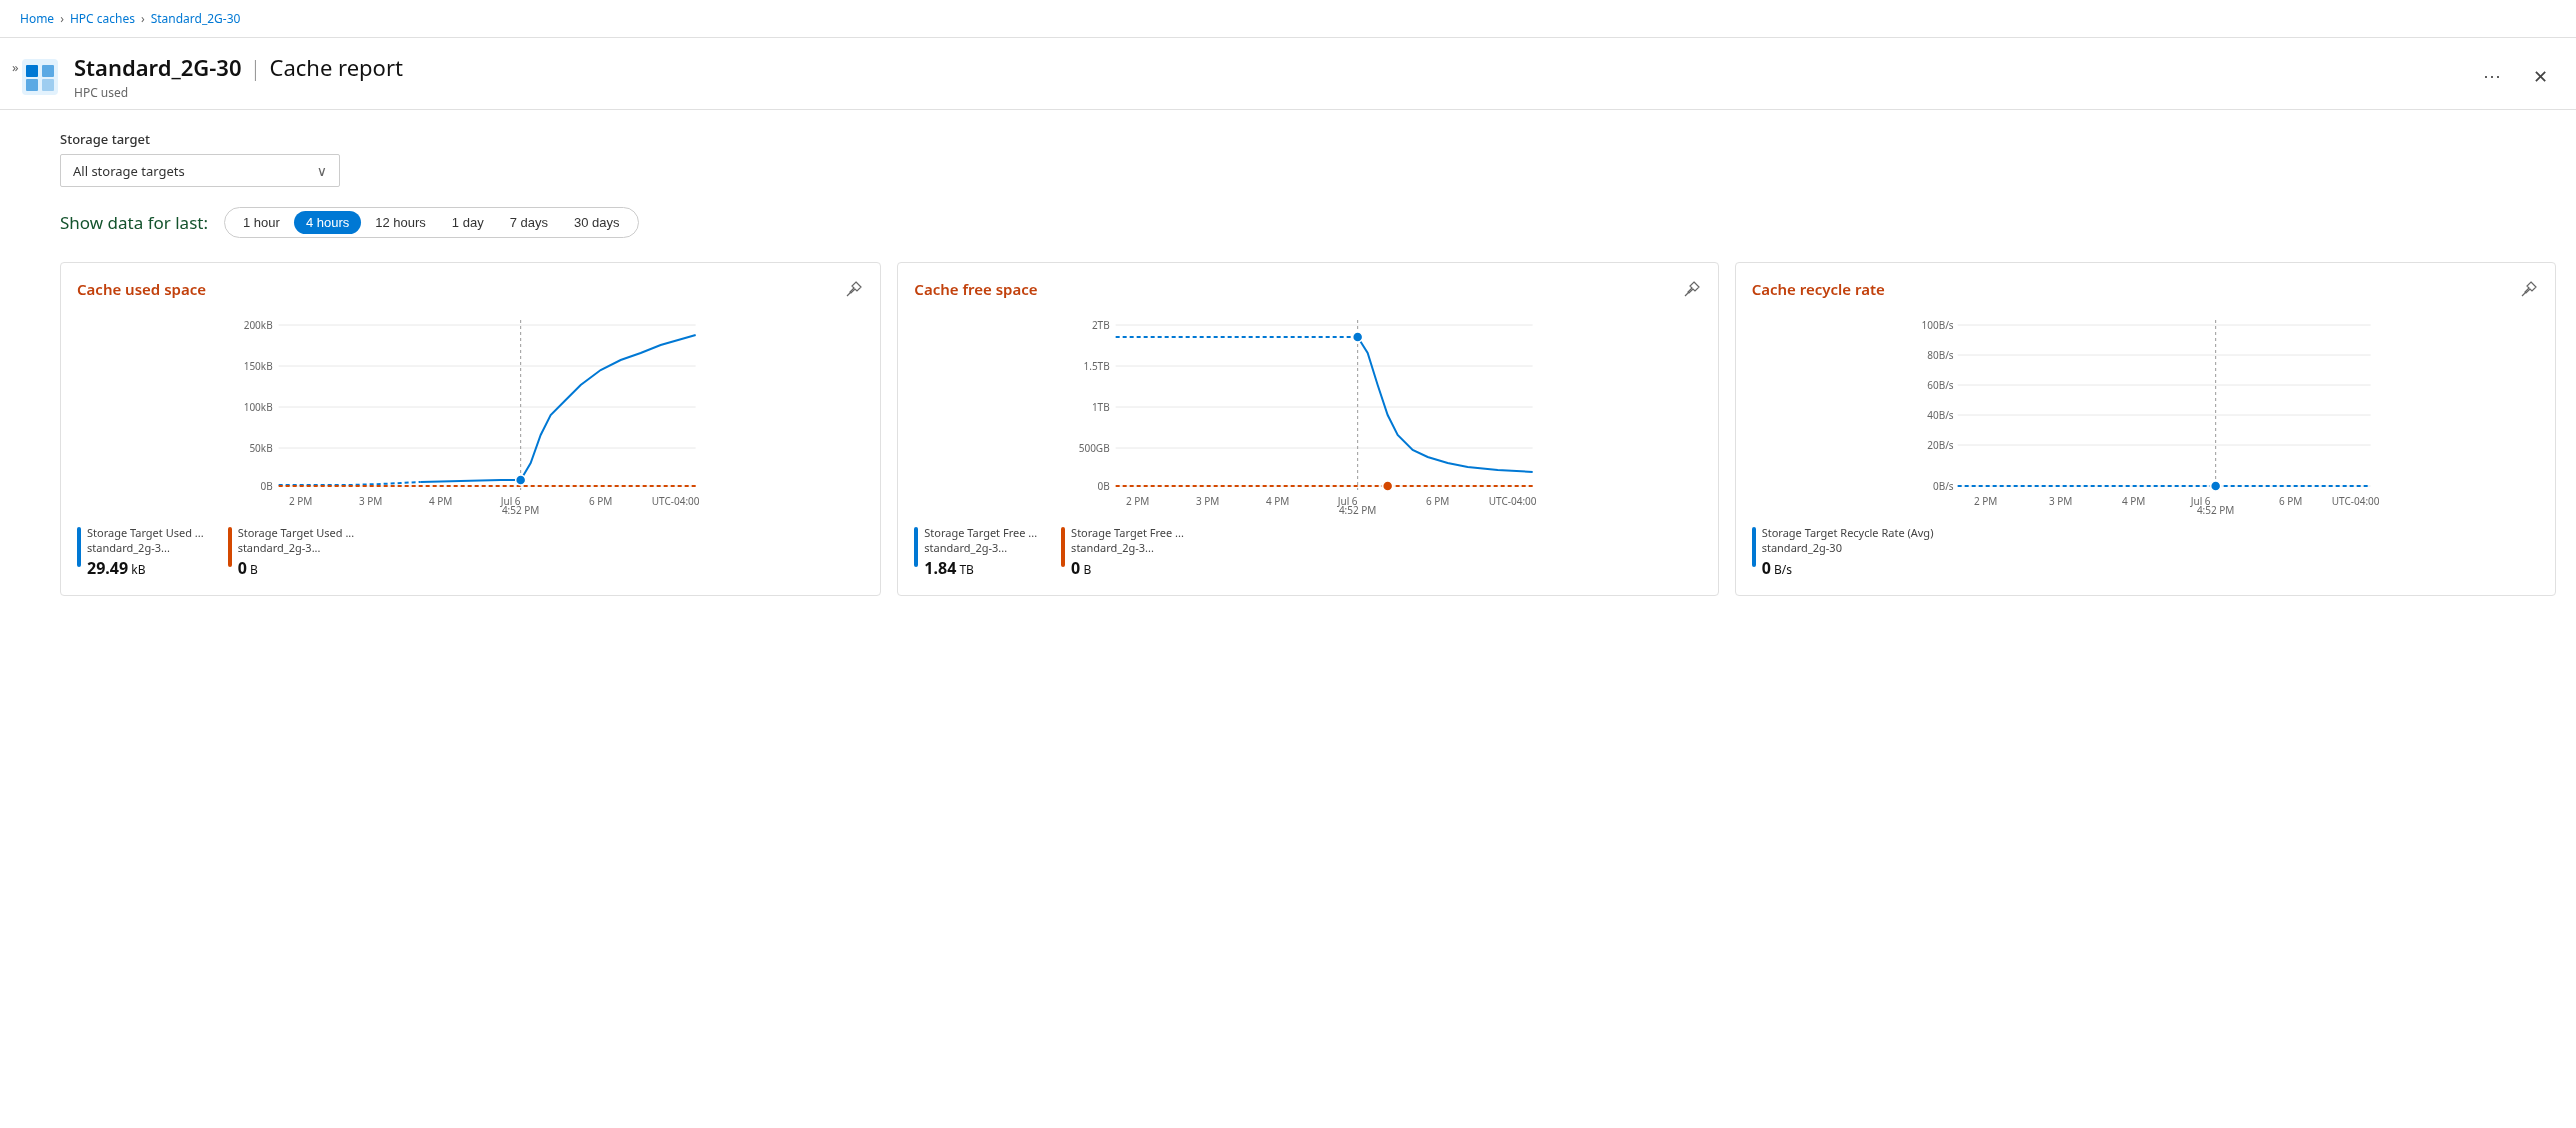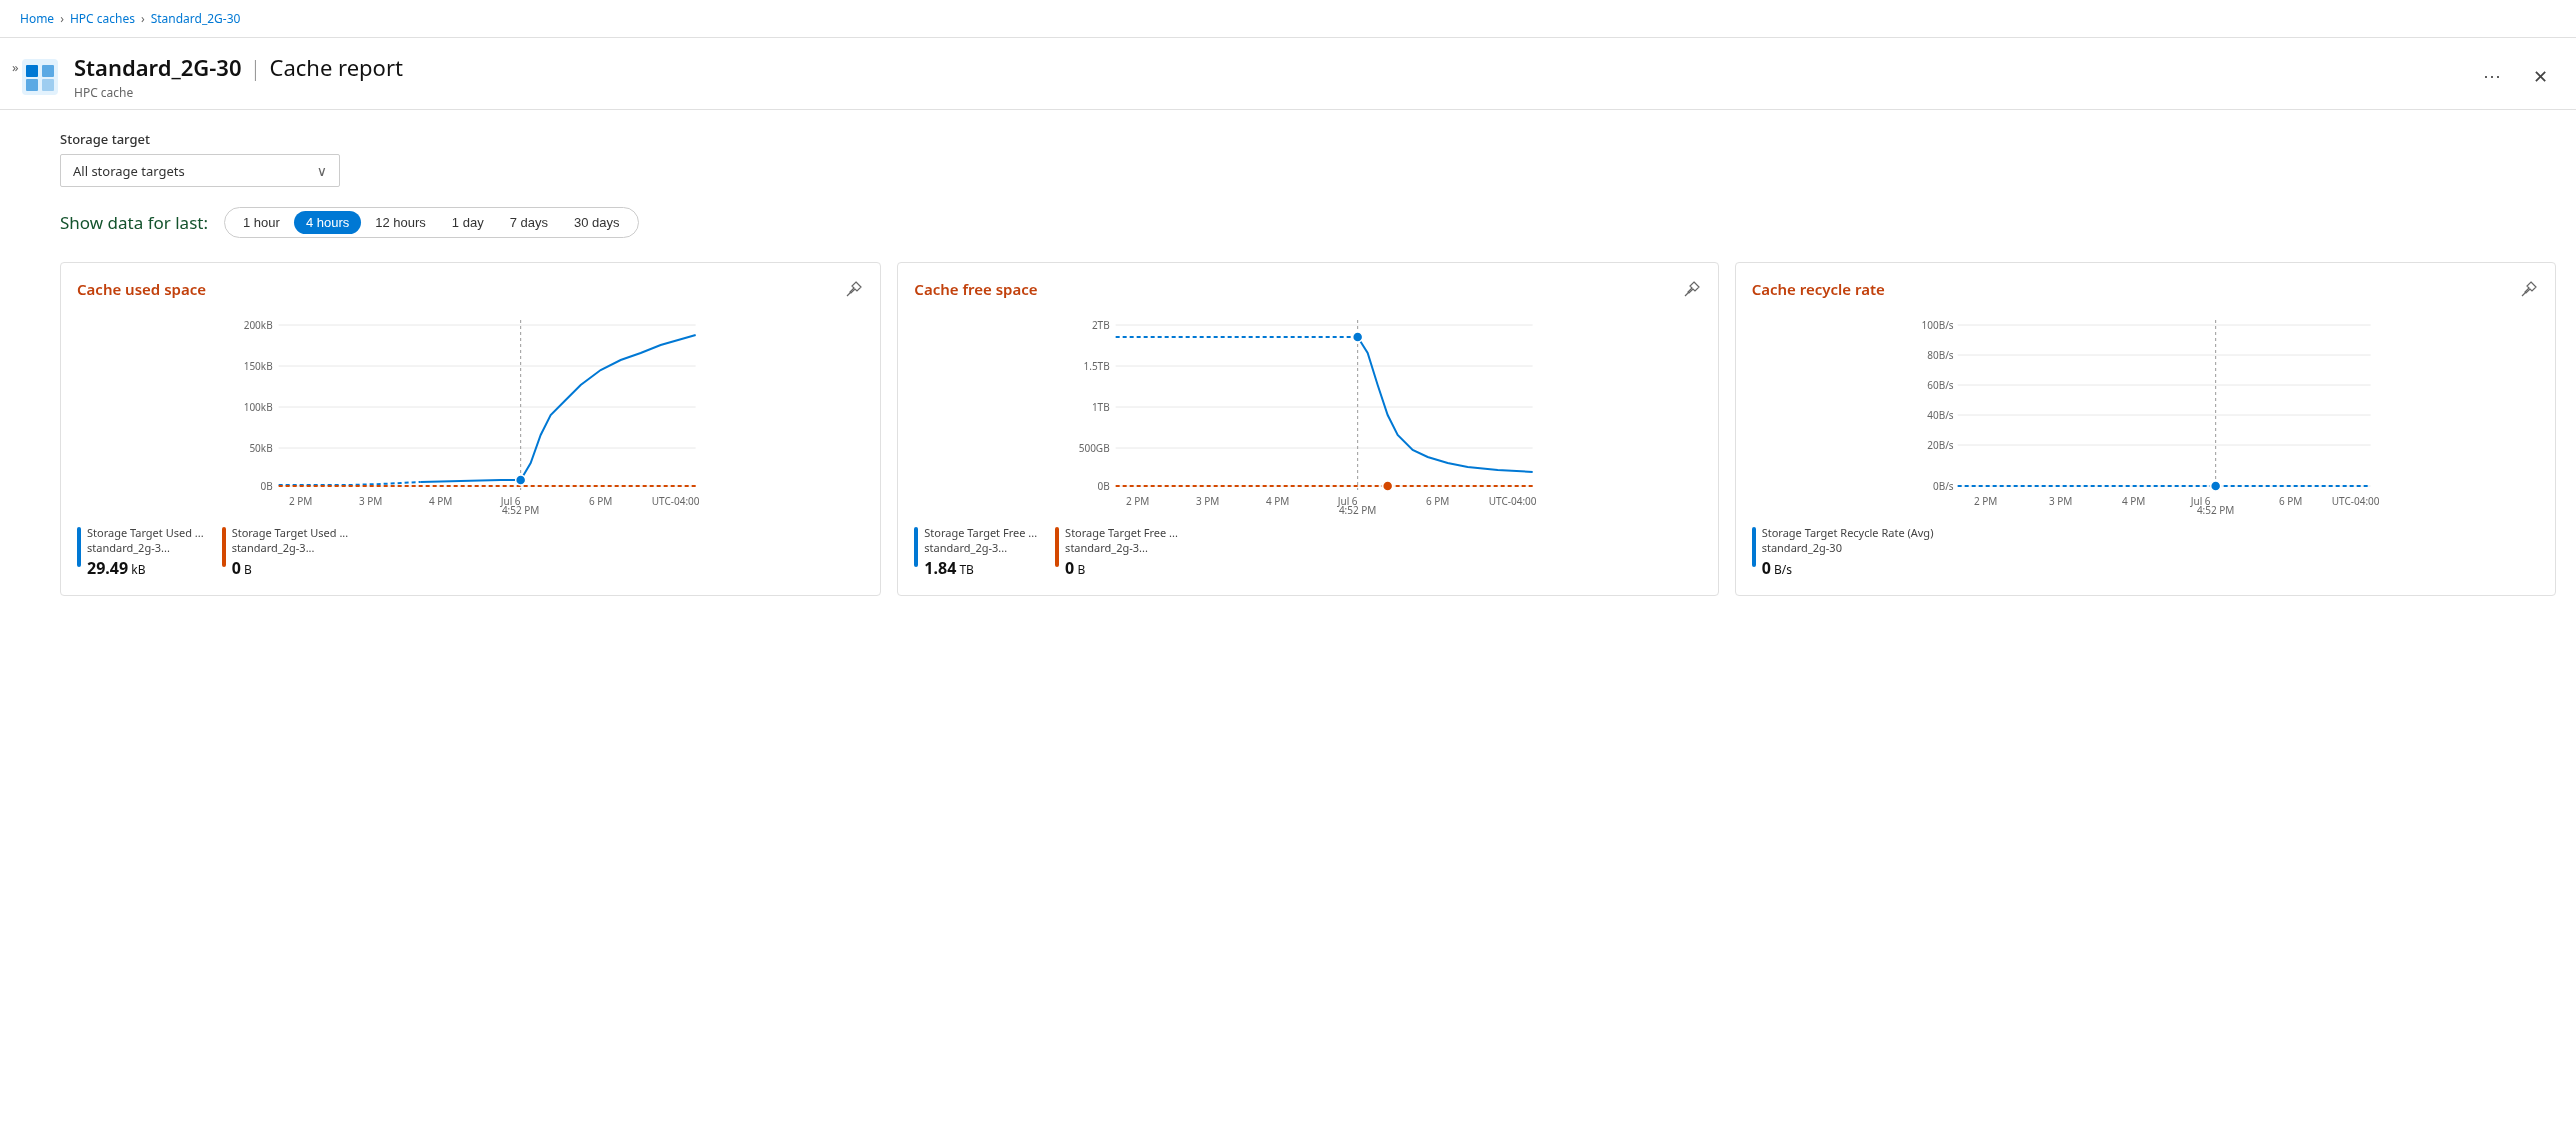--- a/index.html
+++ b/index.html
@@ -191,21 +191,21 @@
       margin-bottom: 10px;
     }
 
     .chart-svg {
       width: 100%;
       height: 100%;
     }
 
     .chart-legend {
       display: flex;
-      gap: 18px;
+      gap: 24px;
       flex-wrap: wrap;
     }
 
     .legend-item {
       display: flex;
       align-items: flex-start;
       gap: 6px;
     }
 
     .legend-color {
@@ -255,21 +255,21 @@
         <rect x="22" y="22" width="12" height="12" rx="1" fill="#0078d4" opacity="0.3"></rect>
       </svg>
     </div>
 
     <div class="page-title-area">
       <div style="display:flex; align-items:center; gap:8px;">
         <span class="page-title">Standard_2G-30</span>
         <span style="font-size:22px; font-weight:300; color:#999;">|</span>
         <span style="font-size:22px; font-weight:400; color:#111;">Cache report</span>
       </div>
-      <div class="page-subtitle">HPC cache</div>
+      <div class="page-subtitle">HPC used</div>
     </div>
 
     <div class="header-actions">
       <button class="more-btn">···</button>
       <button class="close-btn">✕</button>
     </div>
   </div>
 
   <div class="main-content">
 

